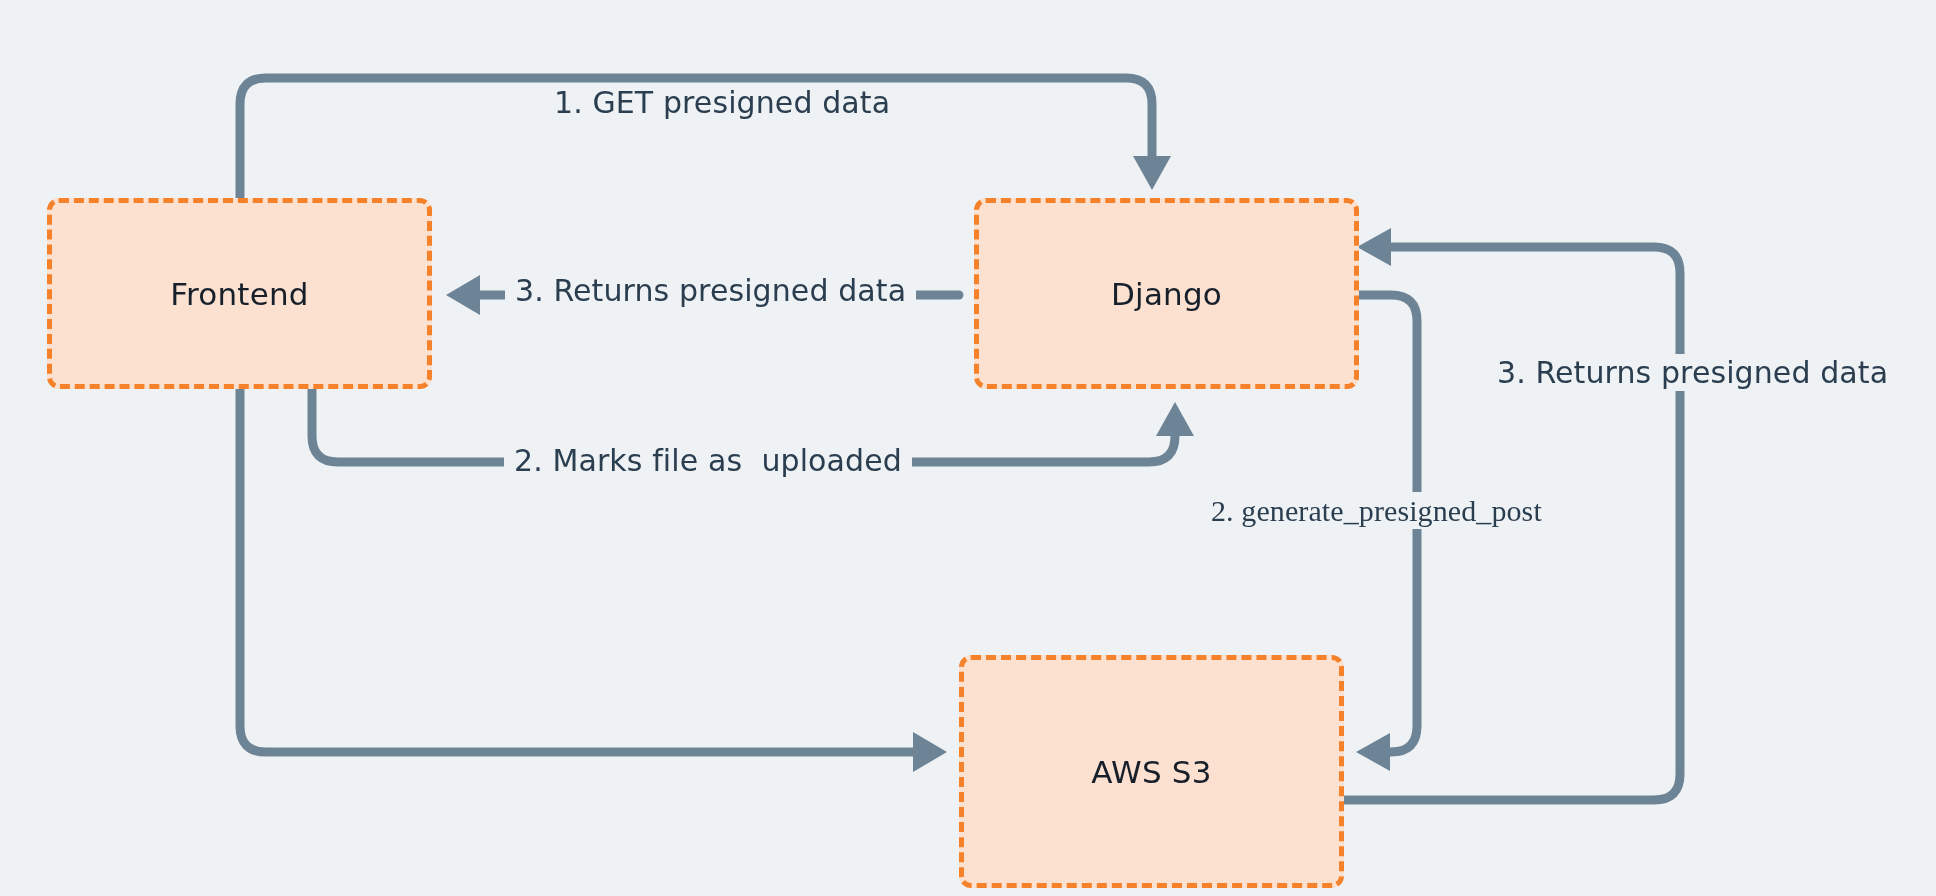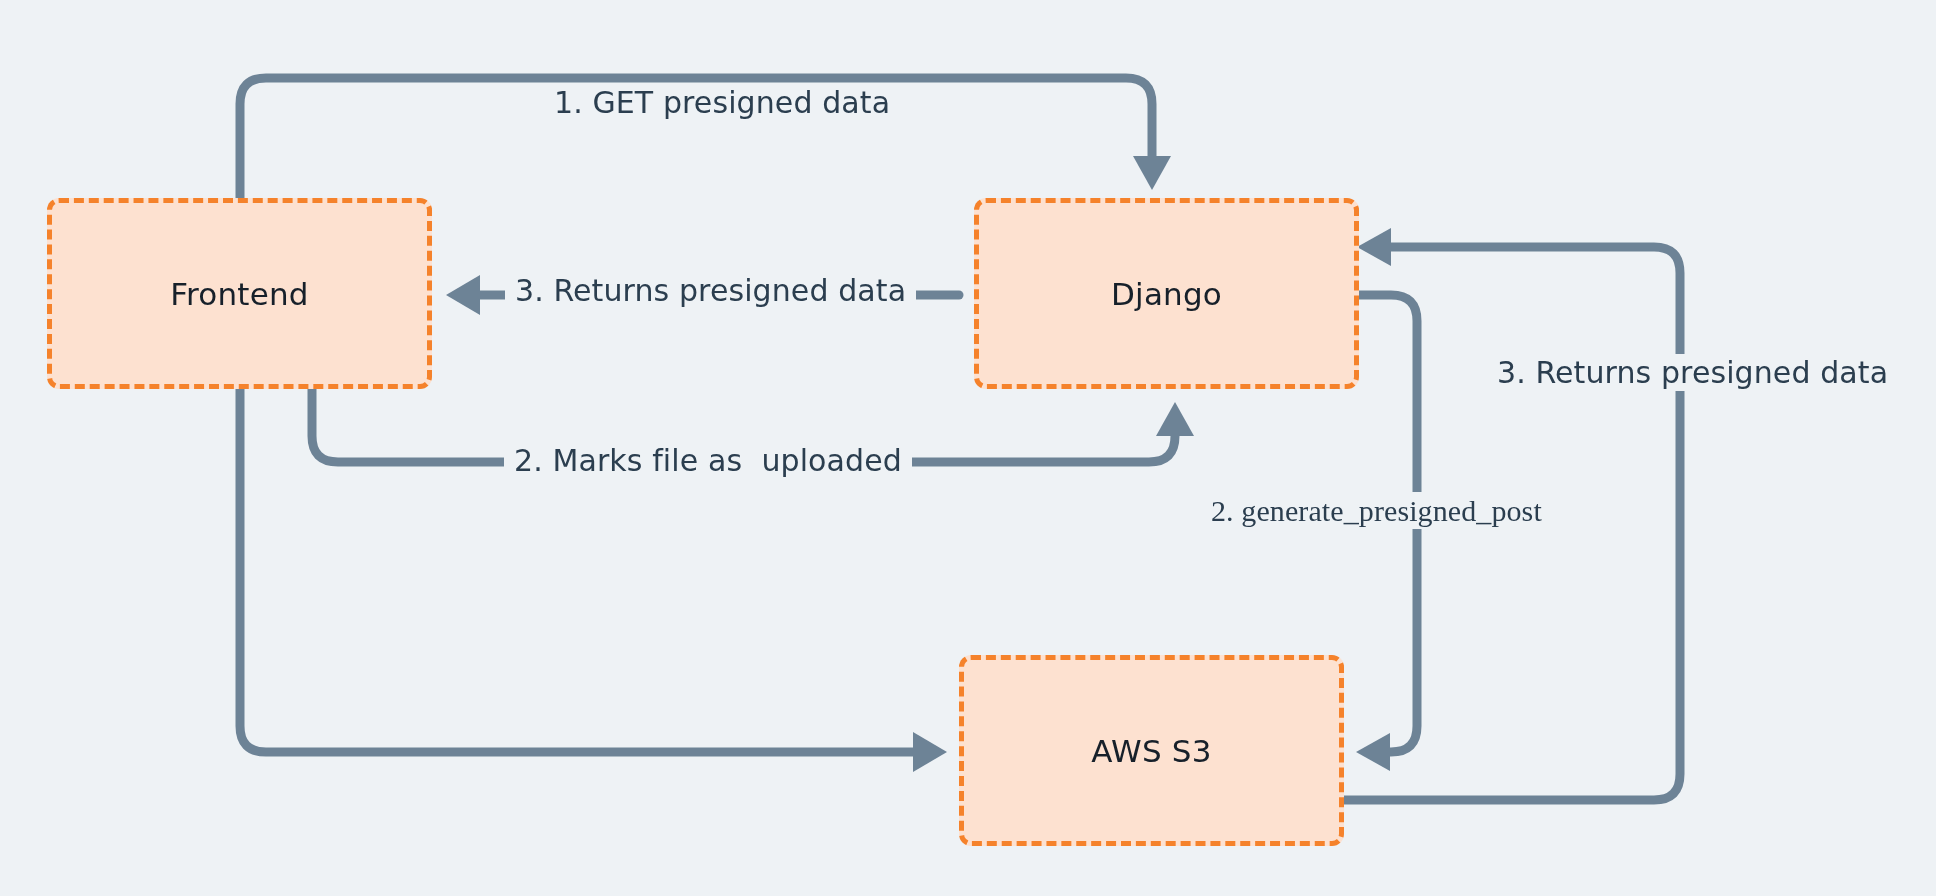--- a/index.html
+++ b/index.html
@@ -29,21 +29,21 @@
     justify-content: center;
   }
   .node-label {
     font-size: 31px;
     color: #17202a;
     letter-spacing: 0.2px;
     white-space: pre;
   }
   #node-frontend { left: 47px;  top: 198px; width: 385px; height: 191px; }
   #node-django   { left: 934px; top: 198px; width: 385px; height: 191px; margin-left: 40px; }
-  #node-s3       { left: 959px; top: 655px; width: 385px; height: 191px; }
+  #node-s3       { left: 959px; top: 655px; width: 385px; height: 233px; }
 
   svg.edges {
     position: absolute;
     left: 0;
     top: 0;
     width: 1936px;
     height: 896px;
     overflow: visible;
   }
   svg.edges path {

